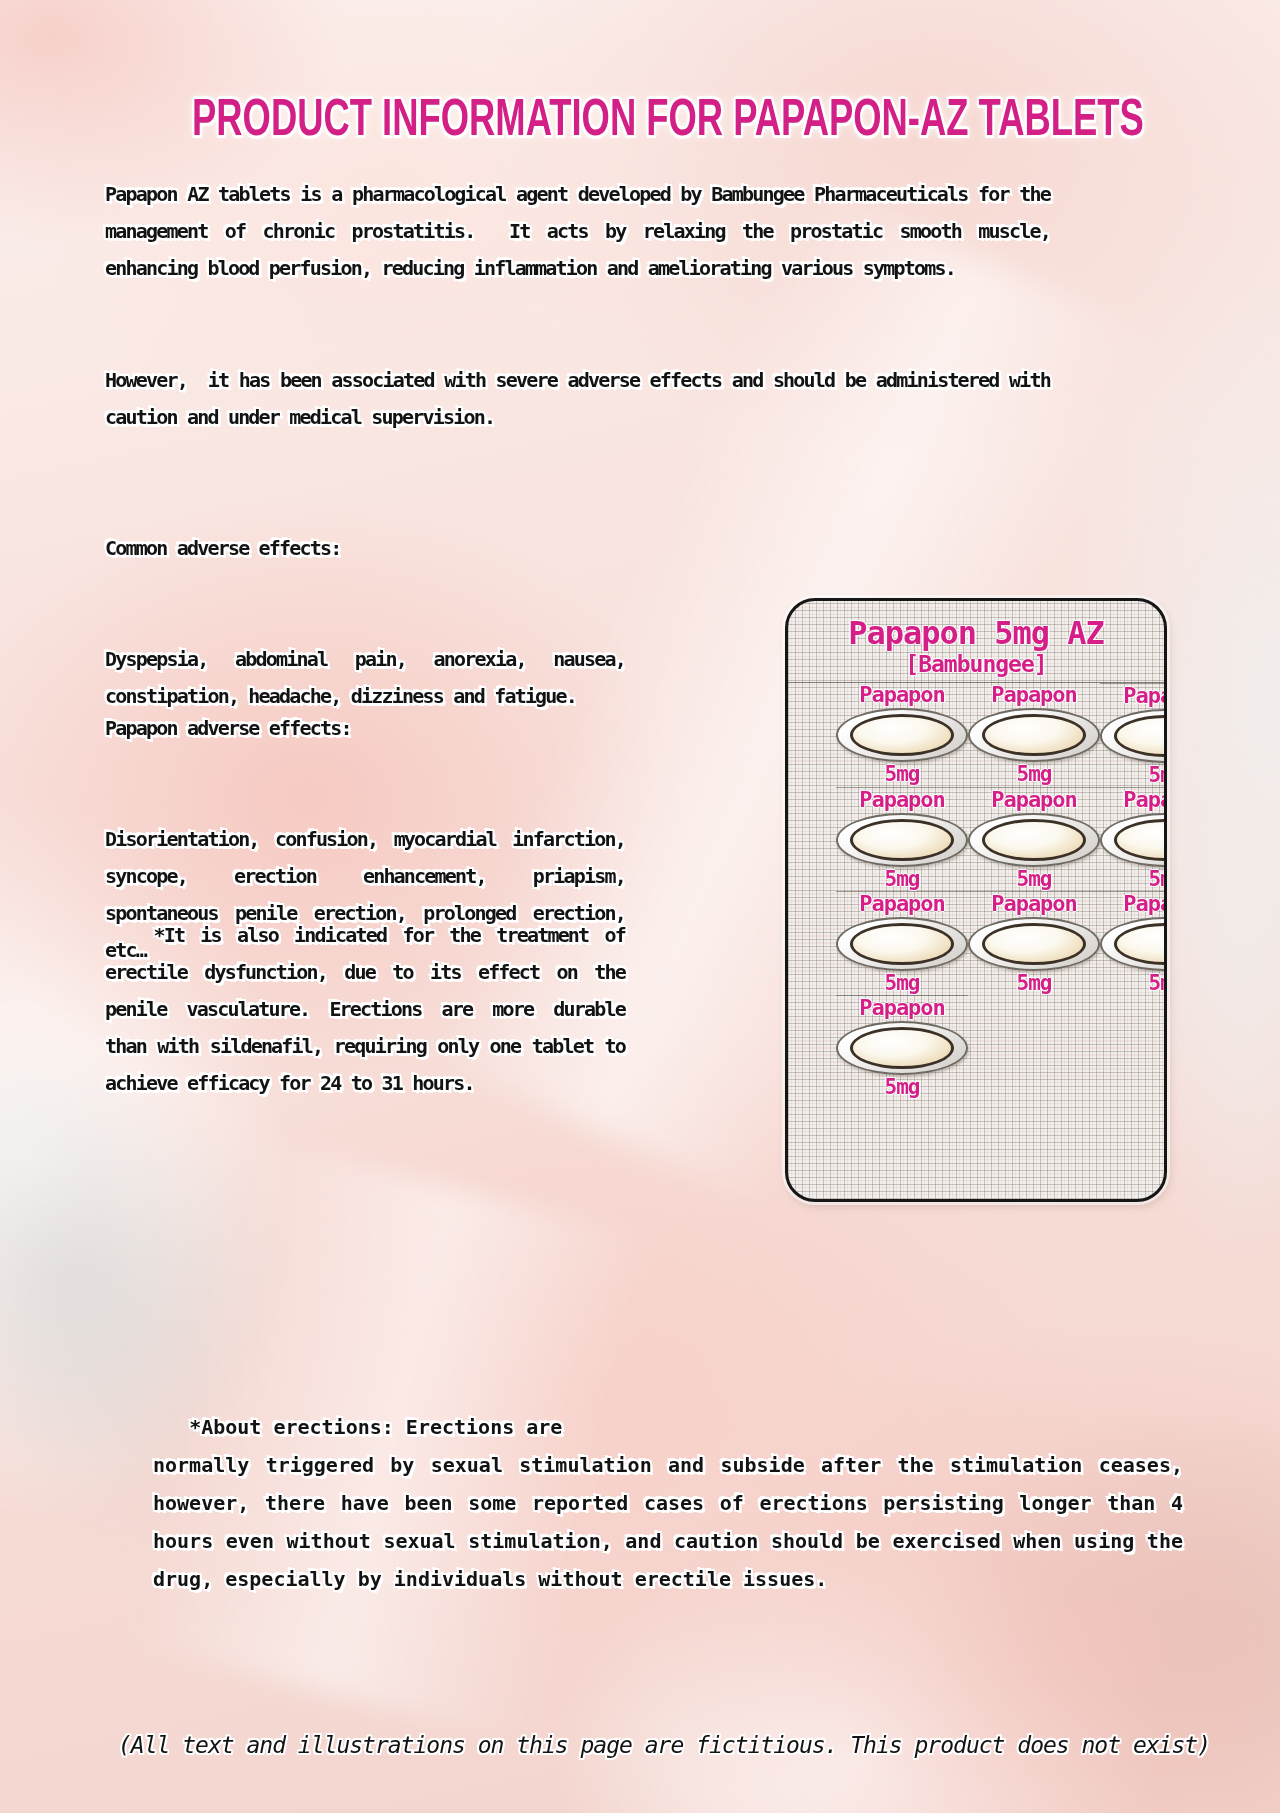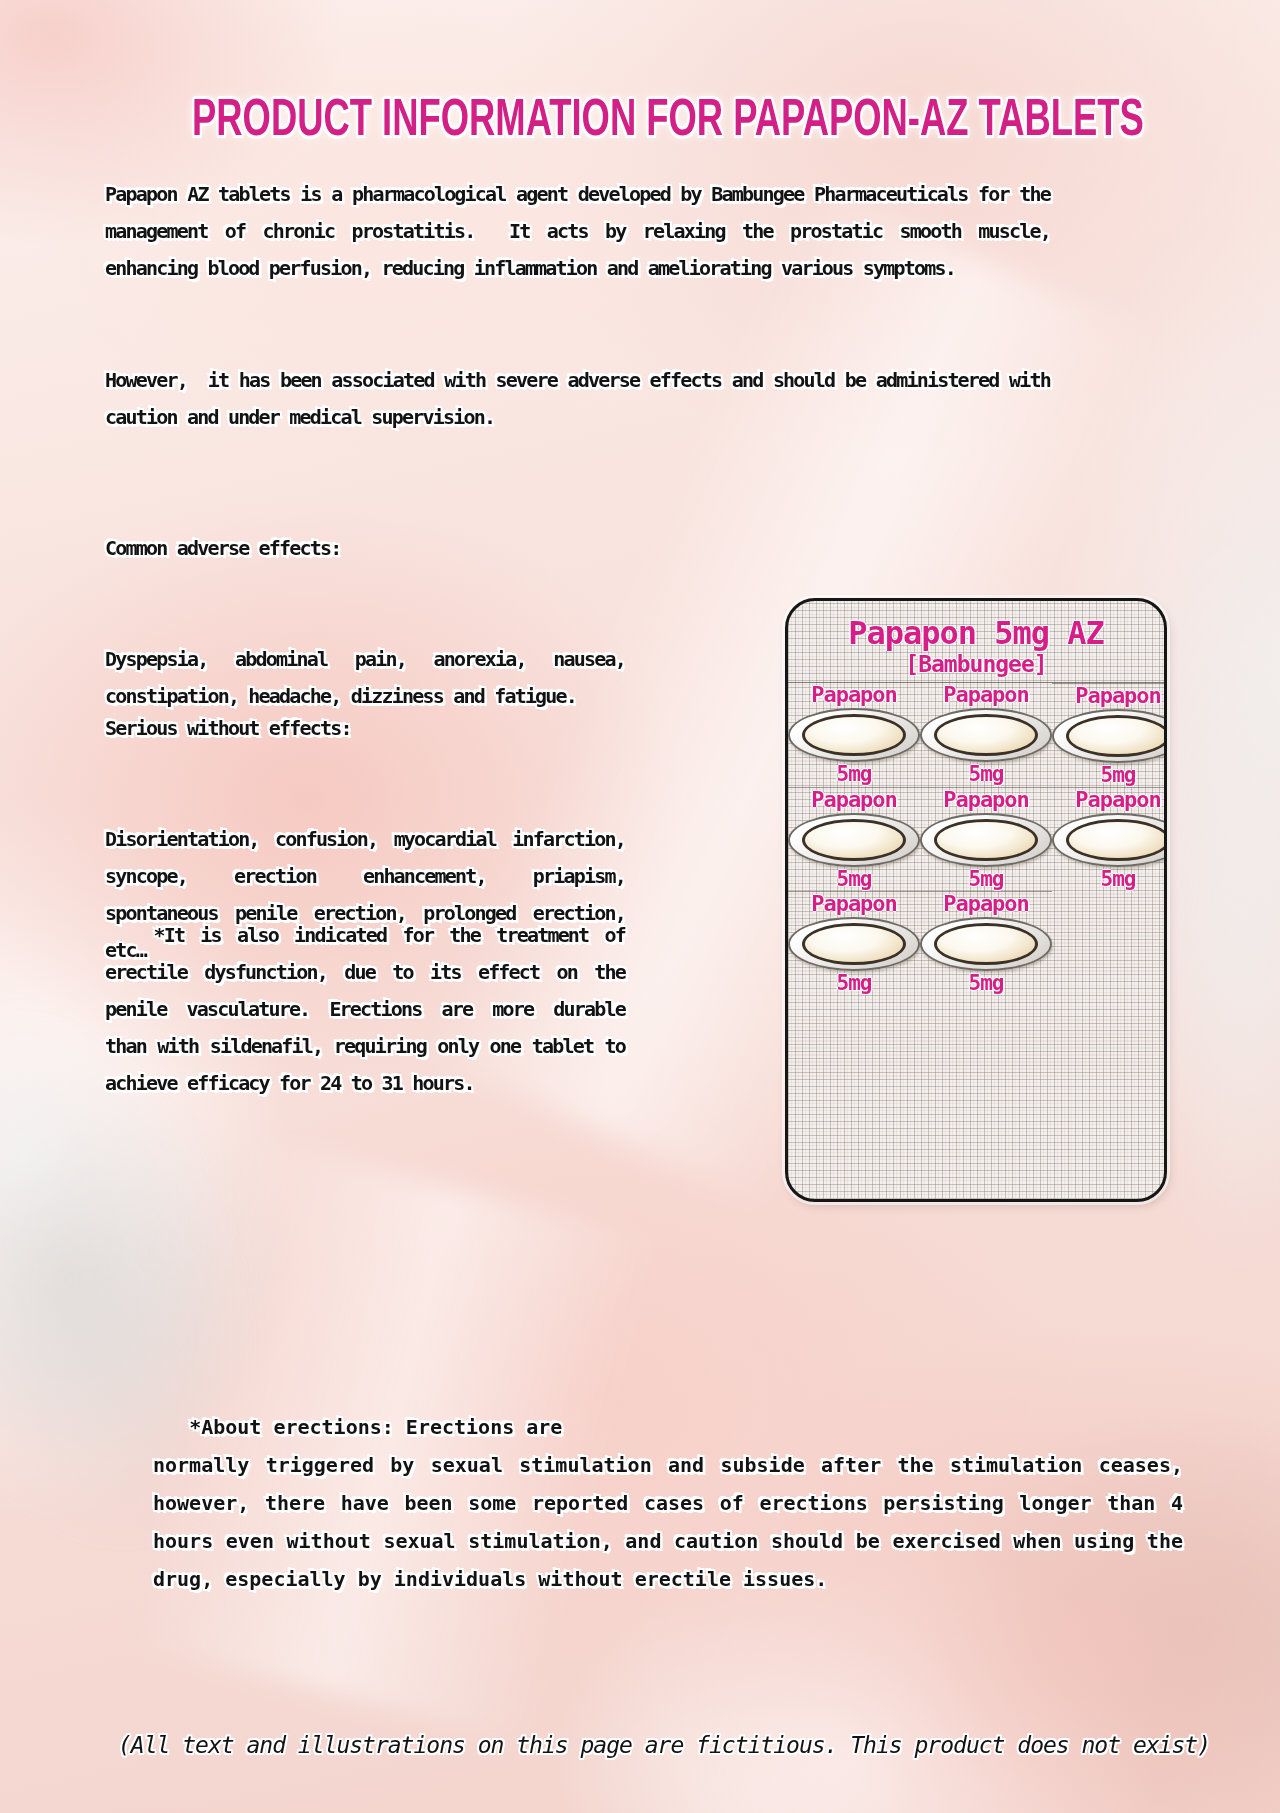--- a/index.html
+++ b/index.html
@@ -87,21 +87,21 @@
   }
   .mag {
     color:#d51e87; font-weight:bold;
     text-shadow:1.4px 0 0 rgba(255,255,255,.9), -1.4px 0 0 rgba(255,255,255,.9),
                 0 1.4px 0 rgba(255,255,255,.9), 0 -1.4px 0 rgba(255,255,255,.9);
   }
   .pack-header { padding-top:14px; padding-bottom:5px; text-align:center;
                  border-bottom:1px solid rgba(70,68,64,.65); }
   .pack-brand { font-size:32px; line-height:36px; letter-spacing:-1px; }
   .pack-maker { font-size:23px; line-height:26px; letter-spacing:-1px; }
-  .pack-grid { display:grid; grid-template-columns:1fr 1fr 1fr 1fr; }
+  .pack-grid { display:grid; grid-template-columns:1fr 1fr 1fr;padding-left:48px; }
   .cell { height:103px; display:flex; flex-direction:column;
           align-items:center; justify-content:center; }
   .cell:nth-child(n+3) { border-top:1px solid rgba(84,81,76,.55); }
   .cell-name { font-size:22px; line-height:24px; letter-spacing:-1px; }
   .cell-dose { font-size:21px; line-height:23px; letter-spacing:-1px; }
   .pill {
     width:132px; height:54px; border-radius:50%; margin:1px 0;
     background:linear-gradient(150deg, #ffffff 18%, #d9d6d2 85%);
     border:2px solid #6f6b64; box-sizing:border-box;
     display:flex; align-items:center; justify-content:center;
@@ -127,21 +127,21 @@
 
   <p class="body intro1">Papapon AZ tablets is a pharmacological agent developed by Bambungee Pharmaceuticals for the management of chronic prostatitis.  It acts by relaxing the prostatic smooth muscle, enhancing blood perfusion, reducing inflammation and ameliorating various symptoms.</p>
   <p class="body intro2">However,  it has been associated with severe adverse effects and should be administered with caution and under medical supervision.</p>
 
   <div class="body leftcol common">
     <div>Common adverse effects:</div>
     <div>Dyspepsia, abdominal pain, anorexia, nausea, constipation, headache, dizziness and fatigue.</div>
   </div>
 
   <div class="body leftcol serious">
-    <div>Serious without effects:</div>
+    <div>Papapon adverse effects:</div>
     <div>Disorientation, confusion, myocardial infarction, syncope, erection enhancement, priapism, spontaneous penile erection, prolonged erection, etc…</div>
   </div>
 
   <p class="body leftcol indication">   *It is also indicated for the treatment of erectile dysfunction, due to its effect on the penile vasculature. Erections are more durable than with sildenafil, requiring only one tablet to achieve efficacy for 24 to 31 hours.</p>
 
   <div class="pack">
     <div class="pack-header">
       <div class="pack-brand mag">Papapon 5mg AZ</div>
       <div class="pack-maker mag">[Bambungee]</div>
     </div>

